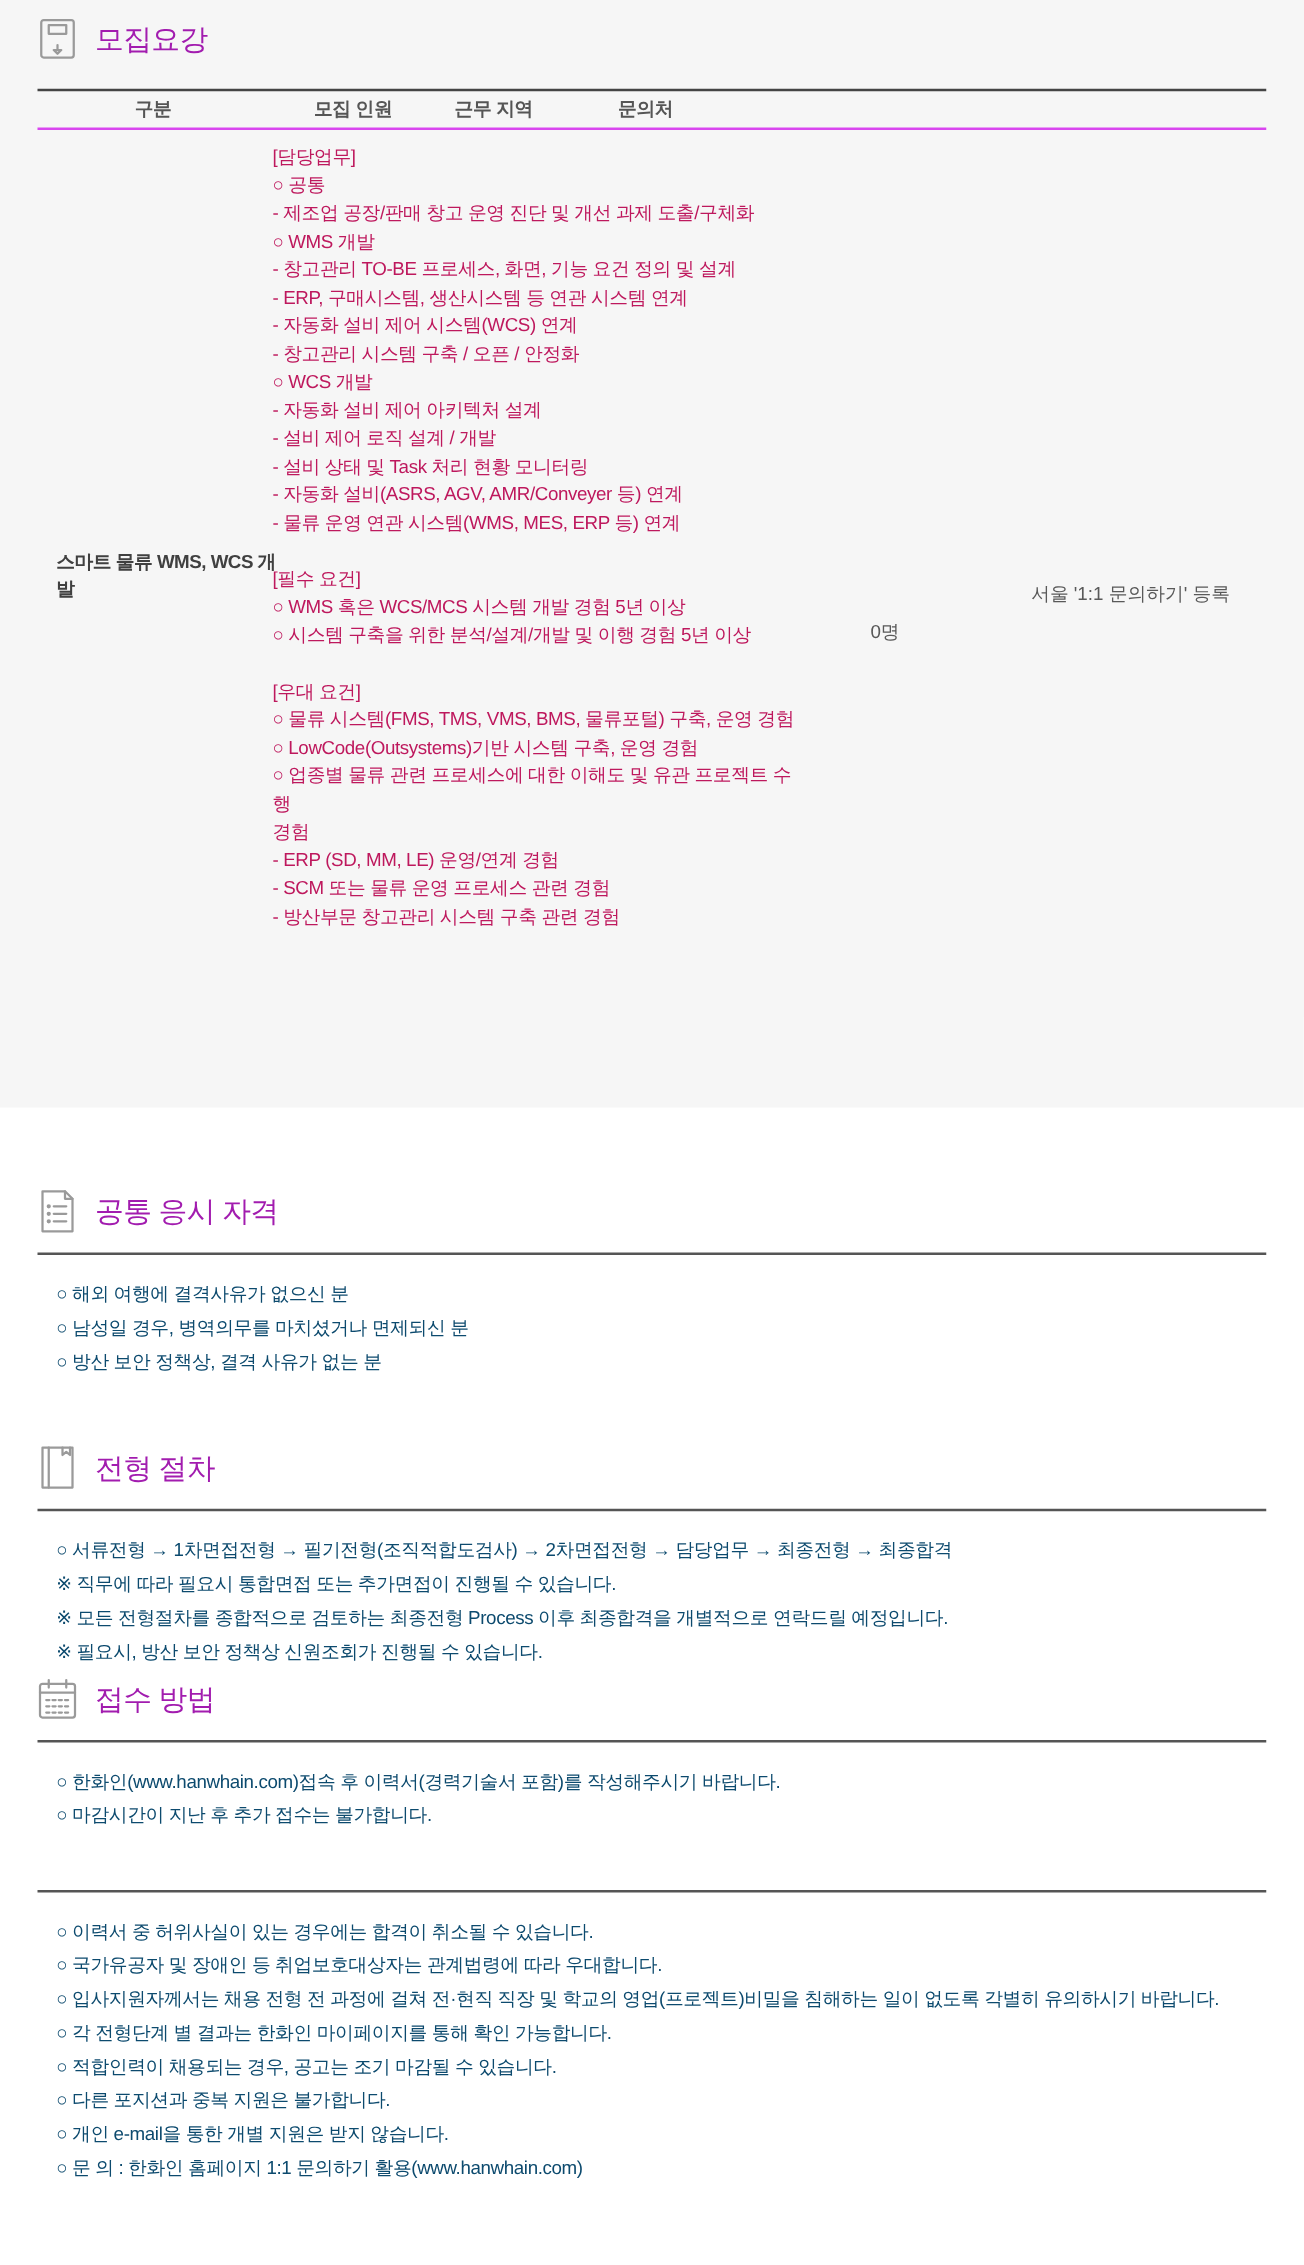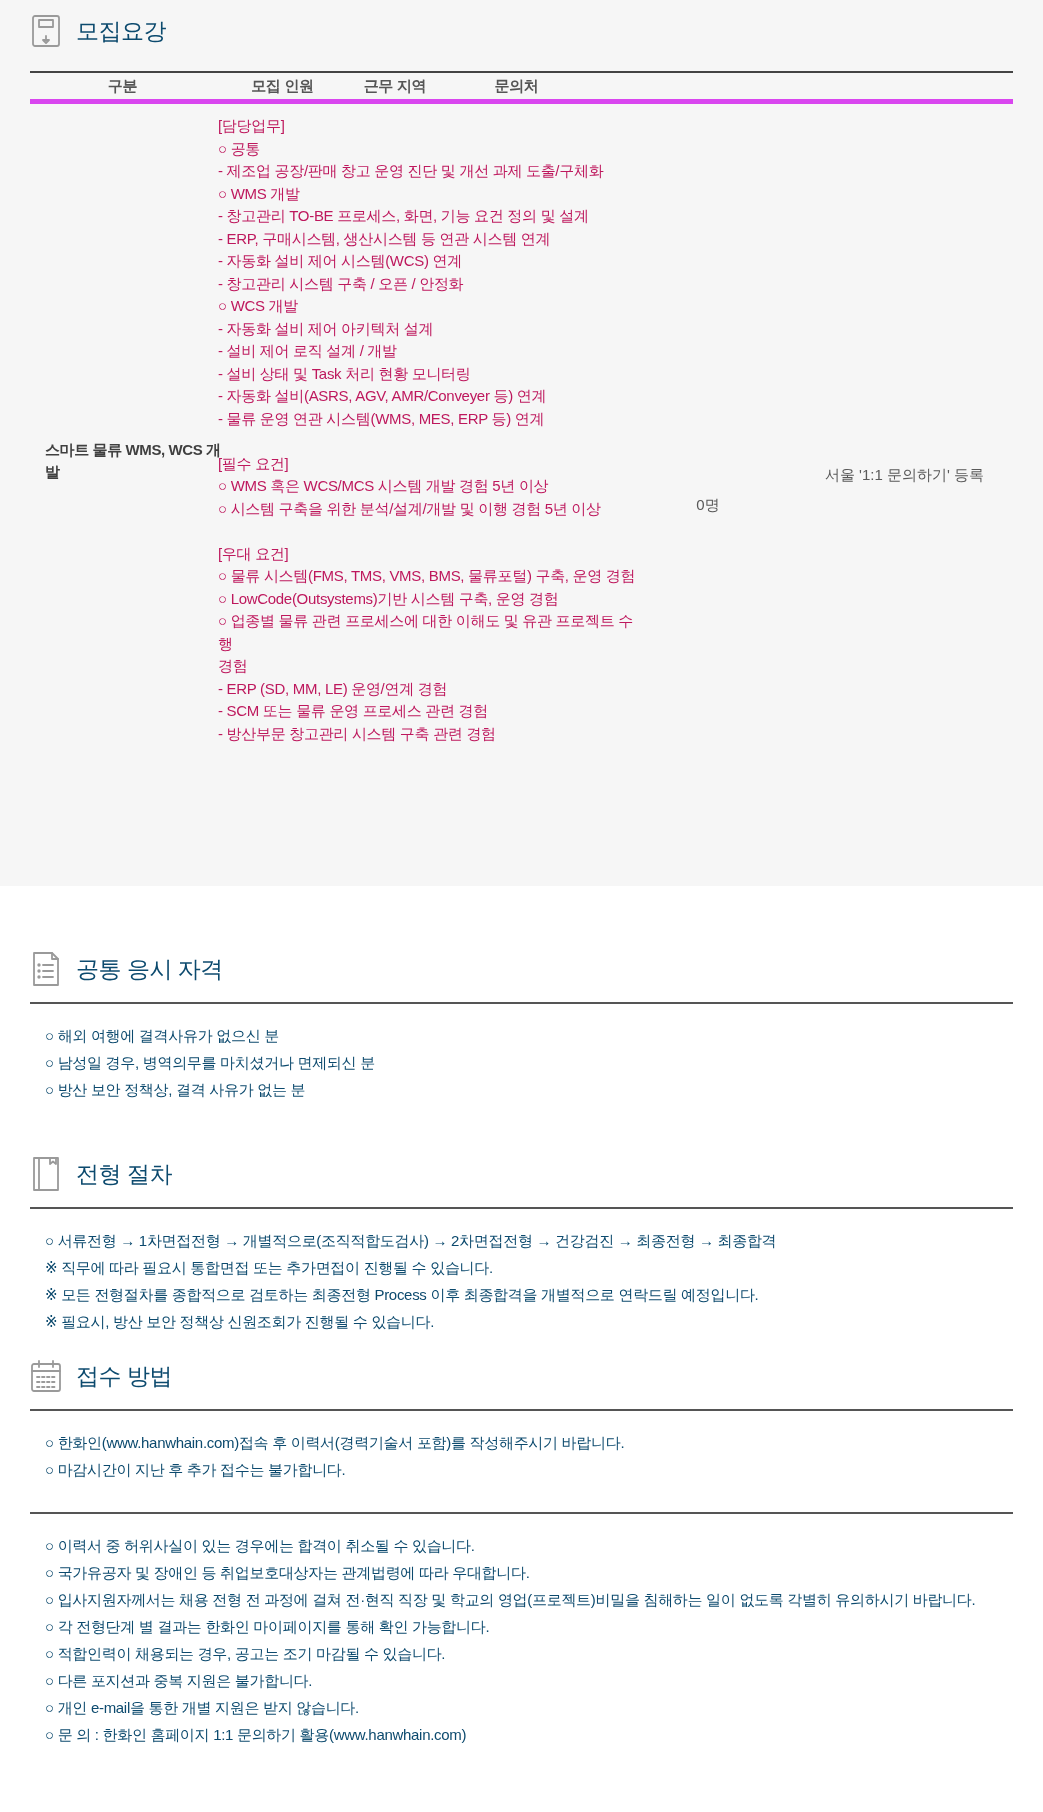--- a/index.html
+++ b/index.html
@@ -6,27 +6,27 @@
   html,body { background:#ffffff; }
   body {
     width:1043px; height:1812px; position:relative; overflow:hidden;
     font-family:"Liberation Sans","DejaVu Sans",sans-serif;
     color:#595959;
   }
   
   .top-block { position:absolute; left:0; top:0; width:1043px; height:886px; background:#f6f6f6; }
   .sec-head { position:absolute; left:30px; display:flex; align-items:center; gap:14px; height:38px; }
   .sec-head .icon { width:32px; height:36px; display:flex; align-items:center; justify-content:center; }
-  .sec-title { font-size:23px; font-weight:500; color:#0c4a6e; letter-spacing:-0.5px; }
+  .sec-title { font-size:23px; font-weight:500; color:#a21caf; letter-spacing:-0.5px; }
   .top-block .sec-head { top:12px; }
 
   .rtable { position:absolute; left:30px; top:71px; width:983px; }
   .thead {
     display:flex; align-items:center; height:33px;
-    border-top:2px solid #444; border-bottom:5px solid #d946ef;
+    border-top:2px solid #444; border-bottom:2px solid #d946ef;
     font-size:15px; font-weight:bold; color:#555;
   }
   .th { text-align:center; letter-spacing:-0.3px; }
   .th1{width:185px;} .th2{width:420px;} .th3{width:135px;} .th4{width:90px;} .th5{width:153px;}
 
   .tbody { position:relative; height:783px; font-size:15px; }
   .cell-category {
     position:absolute; left:15px; top:335px; width:176px;
     color:#404040; font-weight:bold; line-height:22px; letter-spacing:-0.4px;
   }
@@ -41,21 +41,21 @@
   
   .section { position:absolute; left:30px; width:983px; }
   .sec-rule { margin-top:14px; border-top:2px solid #555; }
   .sec-list {
     margin-top:18px; padding-left:15px;
     font-size:15px; line-height:27px; color:#0c4a6e;
     white-space:pre-line; letter-spacing:-0.3px;
   }
   #sec-qualification { top:950px; }
   #sec-process { top:1133px; }
-  #sec-apply { top:1340px;margin-top:17px; }
+  #sec-apply { top:1340px; }
   #sec-etc { top:1498px; }
 
   svg.ic { stroke:#9a9a9a; fill:none; stroke-width:1.8; stroke-linecap:round; stroke-linejoin:round; }
 </style>
 </head>
 <body>
 
 <div class="top-block">
   <div class="sec-head">
     <span class="icon">
@@ -139,21 +139,21 @@
     <span class="icon">
       <svg class="ic" width="28" height="36" viewBox="0 0 28 36">
         <path d="M2 2 L26 2 L26 34 L2 34 Z"></path>
         <line x1="7" y1="2" x2="7" y2="34"></line>
         <path d="M18 2 L18 8 L21 5.5 L24 8 L24 2"></path>
       </svg>
     </span>
     <h2 class="sec-title">전형 절차</h2>
   </div>
   <div class="sec-rule"></div>
-  <div class="sec-list">○ 서류전형 → 1차면접전형 → 개별적으로(조직적합도검사) → 2차면접전형 → 건강검진 → 최종전형 → 최종합격
+  <div class="sec-list">○ 서류전형 → 1차면접전형 → 필기전형(조직적합도검사) → 2차면접전형 → 담당업무 → 최종전형 → 최종합격
 ※ 직무에 따라 필요시 통합면접 또는 추가면접이 진행될 수 있습니다.
 ※ 모든 전형절차를 종합적으로 검토하는 최종전형 Process 이후 최종합격을 개별적으로 연락드릴 예정입니다.
 ※ 필요시, 방산 보안 정책상 신원조회가 진행될 수 있습니다.</div>
 </div>
 
 <div class="section" id="sec-apply">
   <div class="sec-head" style="position:static;">
     <span class="icon">
       <svg class="ic" width="32" height="34" viewBox="0 0 32 34">
         <rect x="2" y="5" width="28" height="27" rx="2"></rect>

